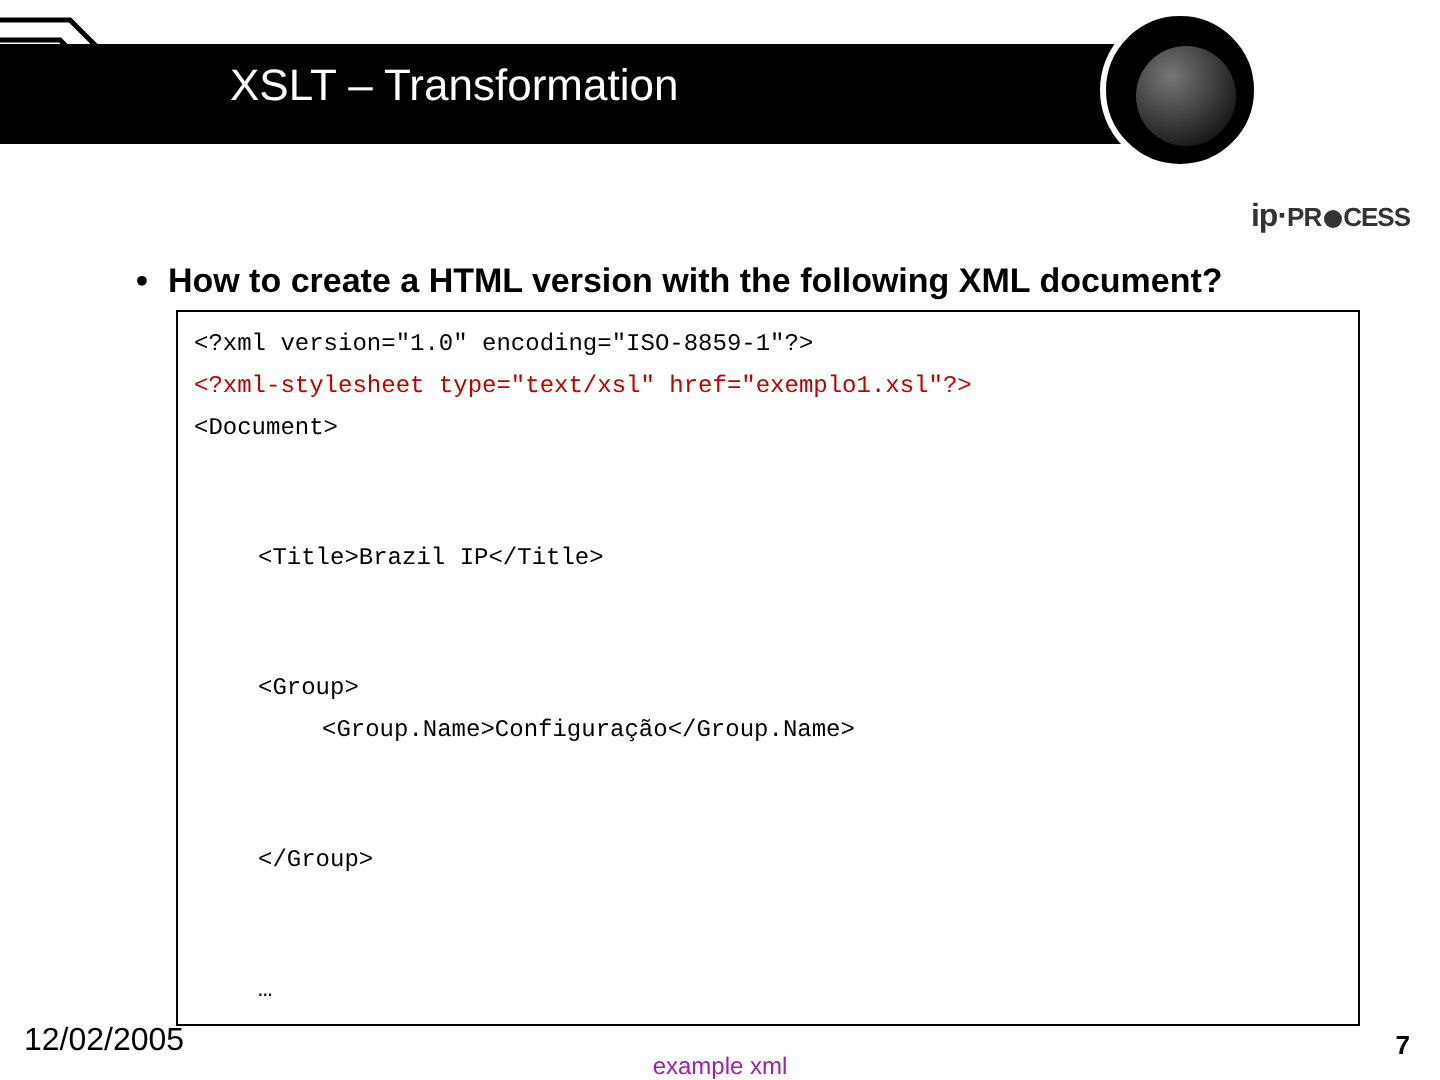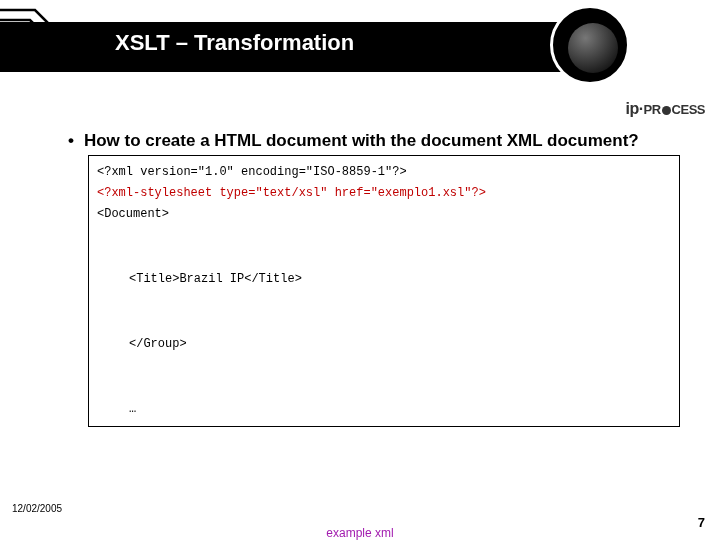--- a/index.html
+++ b/index.html
@@ -20,21 +20,21 @@
     background: #000;
     display: flex;
     align-items: center;
   }
   .title {
     position: absolute;
     left: 115px;
     top: 30px;
     color: #fff;
     font-size: 22px;
-    font-weight: bold;
+    font-weight: normal;
   }
   .circuit-decor {
     position: absolute;
     top: 0;
     left: 0;
     width: 100px;
     height: 80px;
   }
   .circle-decor {
     position: absolute;
@@ -92,23 +92,23 @@
     font-size: 12px;
     line-height: 1.75;
     color: #000;
     width: 592px;
   }
   .code-box .hl { color: #c00000; }
   .ind1 { padding-left: 32px; margin-top: 44px; }
   .ind2 { padding-left: 64px; }
   .footer-date {
     position: absolute;
-    bottom: 26px;
+    bottom: 10px;
     left: 12px;
-    font-size: 10px;
+    font-size: 16px;
     color: #000;
   }
   .footer-caption {
     position: absolute;
     bottom: 0;
     left: 50%;
     transform: translateX(-50%);
     font-size: 12px;
     color: #a21caf;
     margin-top: 27px;
@@ -155,27 +155,29 @@
   <div class="circle-inner"></div>
 </div>
 
 <div class="logo">
   <span class="p">ip·</span><span>PR</span><span style="display:inline-block;width:9px;height:9px;background:#333;border-radius:50%;vertical-align:middle;margin:0 1px;"></span><span>CESS</span>
 </div>
 
 <div class="content">
   <div class="bullet-line">
     <span class="bullet">•</span>
-    <span>How to create a HTML document with the document XML document?</span>
+    <span>How to create a HTML version with the following XML document?</span>
   </div>
   <div class="code-box">
     <div>&lt;?xml version="1.0" encoding="ISO-8859-1"?&gt;</div>
     <div class="hl">&lt;?xml-stylesheet type="text/xsl" href="exemplo1.xsl"?&gt;</div>
     <div>&lt;Document&gt;</div>
     <div class="ind1">&lt;Title&gt;Brazil IP&lt;/Title&gt;</div>
+    <div class="ind1">&lt;Group&gt;</div>
+    <div class="ind2">&lt;Group.Name&gt;Configuração&lt;/Group.Name&gt;</div>
     <div class="ind1">&lt;/Group&gt;</div>
     <div class="ind1">…</div>
   </div>
 </div>
 
 <div class="footer-date">12/02/2005</div>
 <div class="footer-caption">example xml</div>
 <div class="page-num">7</div>
 
 </body></html>

